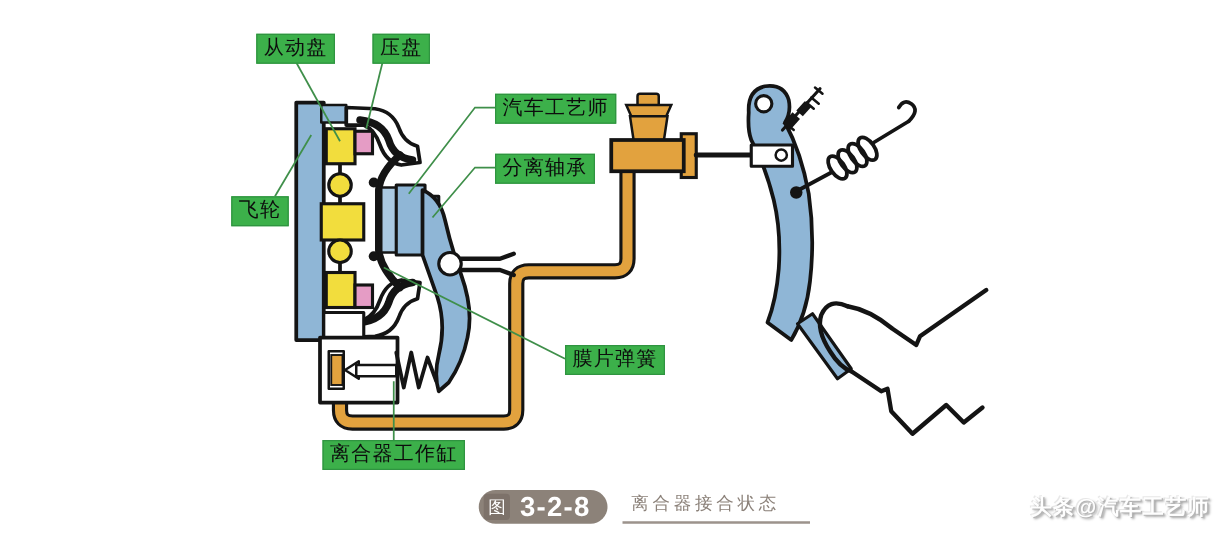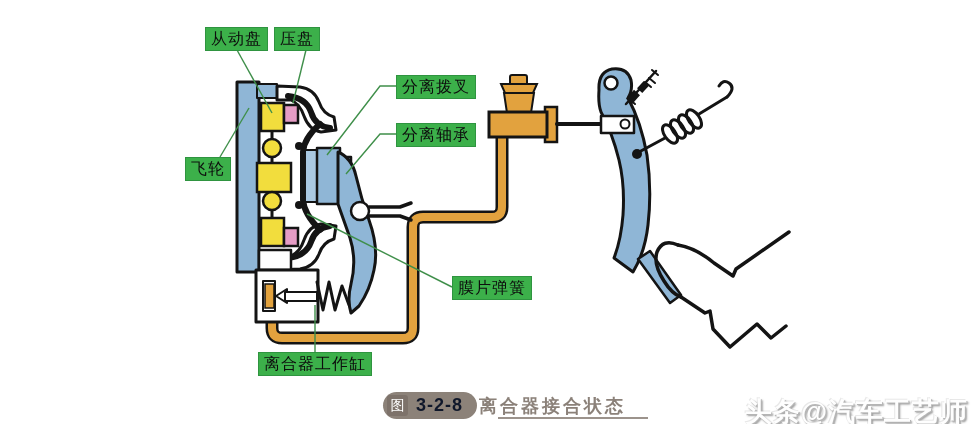--- a/index.html
+++ b/index.html
@@ -30,25 +30,25 @@
   .s-dark35{stroke:var(--outline-dark);stroke-width:3.5;fill:none;stroke-linecap:round;stroke-linejoin:round;}
   .s-dark4{stroke:var(--outline-dark);stroke-width:4;fill:none;stroke-linecap:round;}
   .s-dark6{stroke:var(--outline-dark);stroke-width:6;fill:none;stroke-linecap:round;stroke-linejoin:round;}
   .pipe-outer{stroke:var(--outline-dark);stroke-width:13;fill:none;stroke-linejoin:round;stroke-linecap:round;}
   .pipe-inner{stroke:var(--pipe-orange);stroke-width:8;fill:none;stroke-linejoin:round;stroke-linecap:round;}
   .leader path{stroke:var(--leader-green);stroke-width:1.4;fill:none;}
   .caption-badge{position:absolute;left:383px;top:392px;height:27px;border-radius:14px;
     background:var(--badge-gray);display:flex;align-items:center;padding:0 14px 0 4px;gap:8px;}
   .caption-badge .fig-square{width:21px;height:21px;border-radius:3px;background:var(--badge-gray-dark);
     color:#fff;font-size:14px;display:flex;align-items:center;justify-content:center;}
-  .caption-badge .fig-num{color:#0f172a;font-size:18px;font-weight:bold;letter-spacing:1px;}
-  .caption-title{position:absolute;left:479px;top:394px;font-size:18px;color:var(--caption-text);
-    letter-spacing:3px;font-weight:700;}
+  .caption-badge .fig-num{color:#ffffff;font-size:22px;font-weight:bold;letter-spacing:1px;}
+  .caption-title{position:absolute;left:505px;top:394px;font-size:14px;color:var(--caption-text);
+    letter-spacing:3px;font-weight:400;}
   .caption-rule{position:absolute;left:498px;top:417px;width:150px;height:2px;background:#9c938c;}
-  .watermark{position:absolute;right:8px;top:394px;font-size:27px;font-weight:bold;color:#fefefe;
+  .watermark{position:absolute;right:8px;top:394px;font-size:17px;font-weight:bold;color:#fefefe;
     letter-spacing:1px;
     text-shadow:1px 1px 0 #b5b5b5, 2px 2px 2px #9c9c9c, -1px -1px 0 #e8e8e8;text-align:center;}
 </style>
 </head>
 <body>
 
 <div id="stage">
 
   <svg id="art" viewBox="0 0 976 431">
 
@@ -158,22 +158,22 @@
       <path d="M306,50 L293,103"></path>
       <path d="M396,86 L380,86 L327,155"></path>
       <path d="M396,134 L380,134 L346,174"></path>
       <path d="M220,157 L249,108"></path>
       <path d="M452,287 L307,214"></path>
       <path d="M315,352 L315,305"></path>
     </g>
   </svg>
 
   <div class="part-label" style="left:205px;top:27px">从动盘</div>
-  <div class="part-label" style="left:274px;top:27px">压盘</div>
-  <div class="part-label" style="left:396px;top:75px">分离拨叉</div>
+  <div class="part-label" style="left:298px;top:27px">压盘</div>
+  <div class="part-label" style="left:396px;top:75px">汽车工艺师</div>
   <div class="part-label" style="left:396px;top:123px">分离轴承</div>
   <div class="part-label" style="left:185px;top:157px">飞轮</div>
   <div class="part-label" style="left:452px;top:276px">膜片弹簧</div>
   <div class="part-label" style="left:258px;top:352px">离合器工作缸</div>
 
   <div class="caption-badge">
     <span class="fig-square">图</span>
     <span class="fig-num">3-2-8</span>
   </div>
   <div class="caption-title">离合器接合状态</div>

